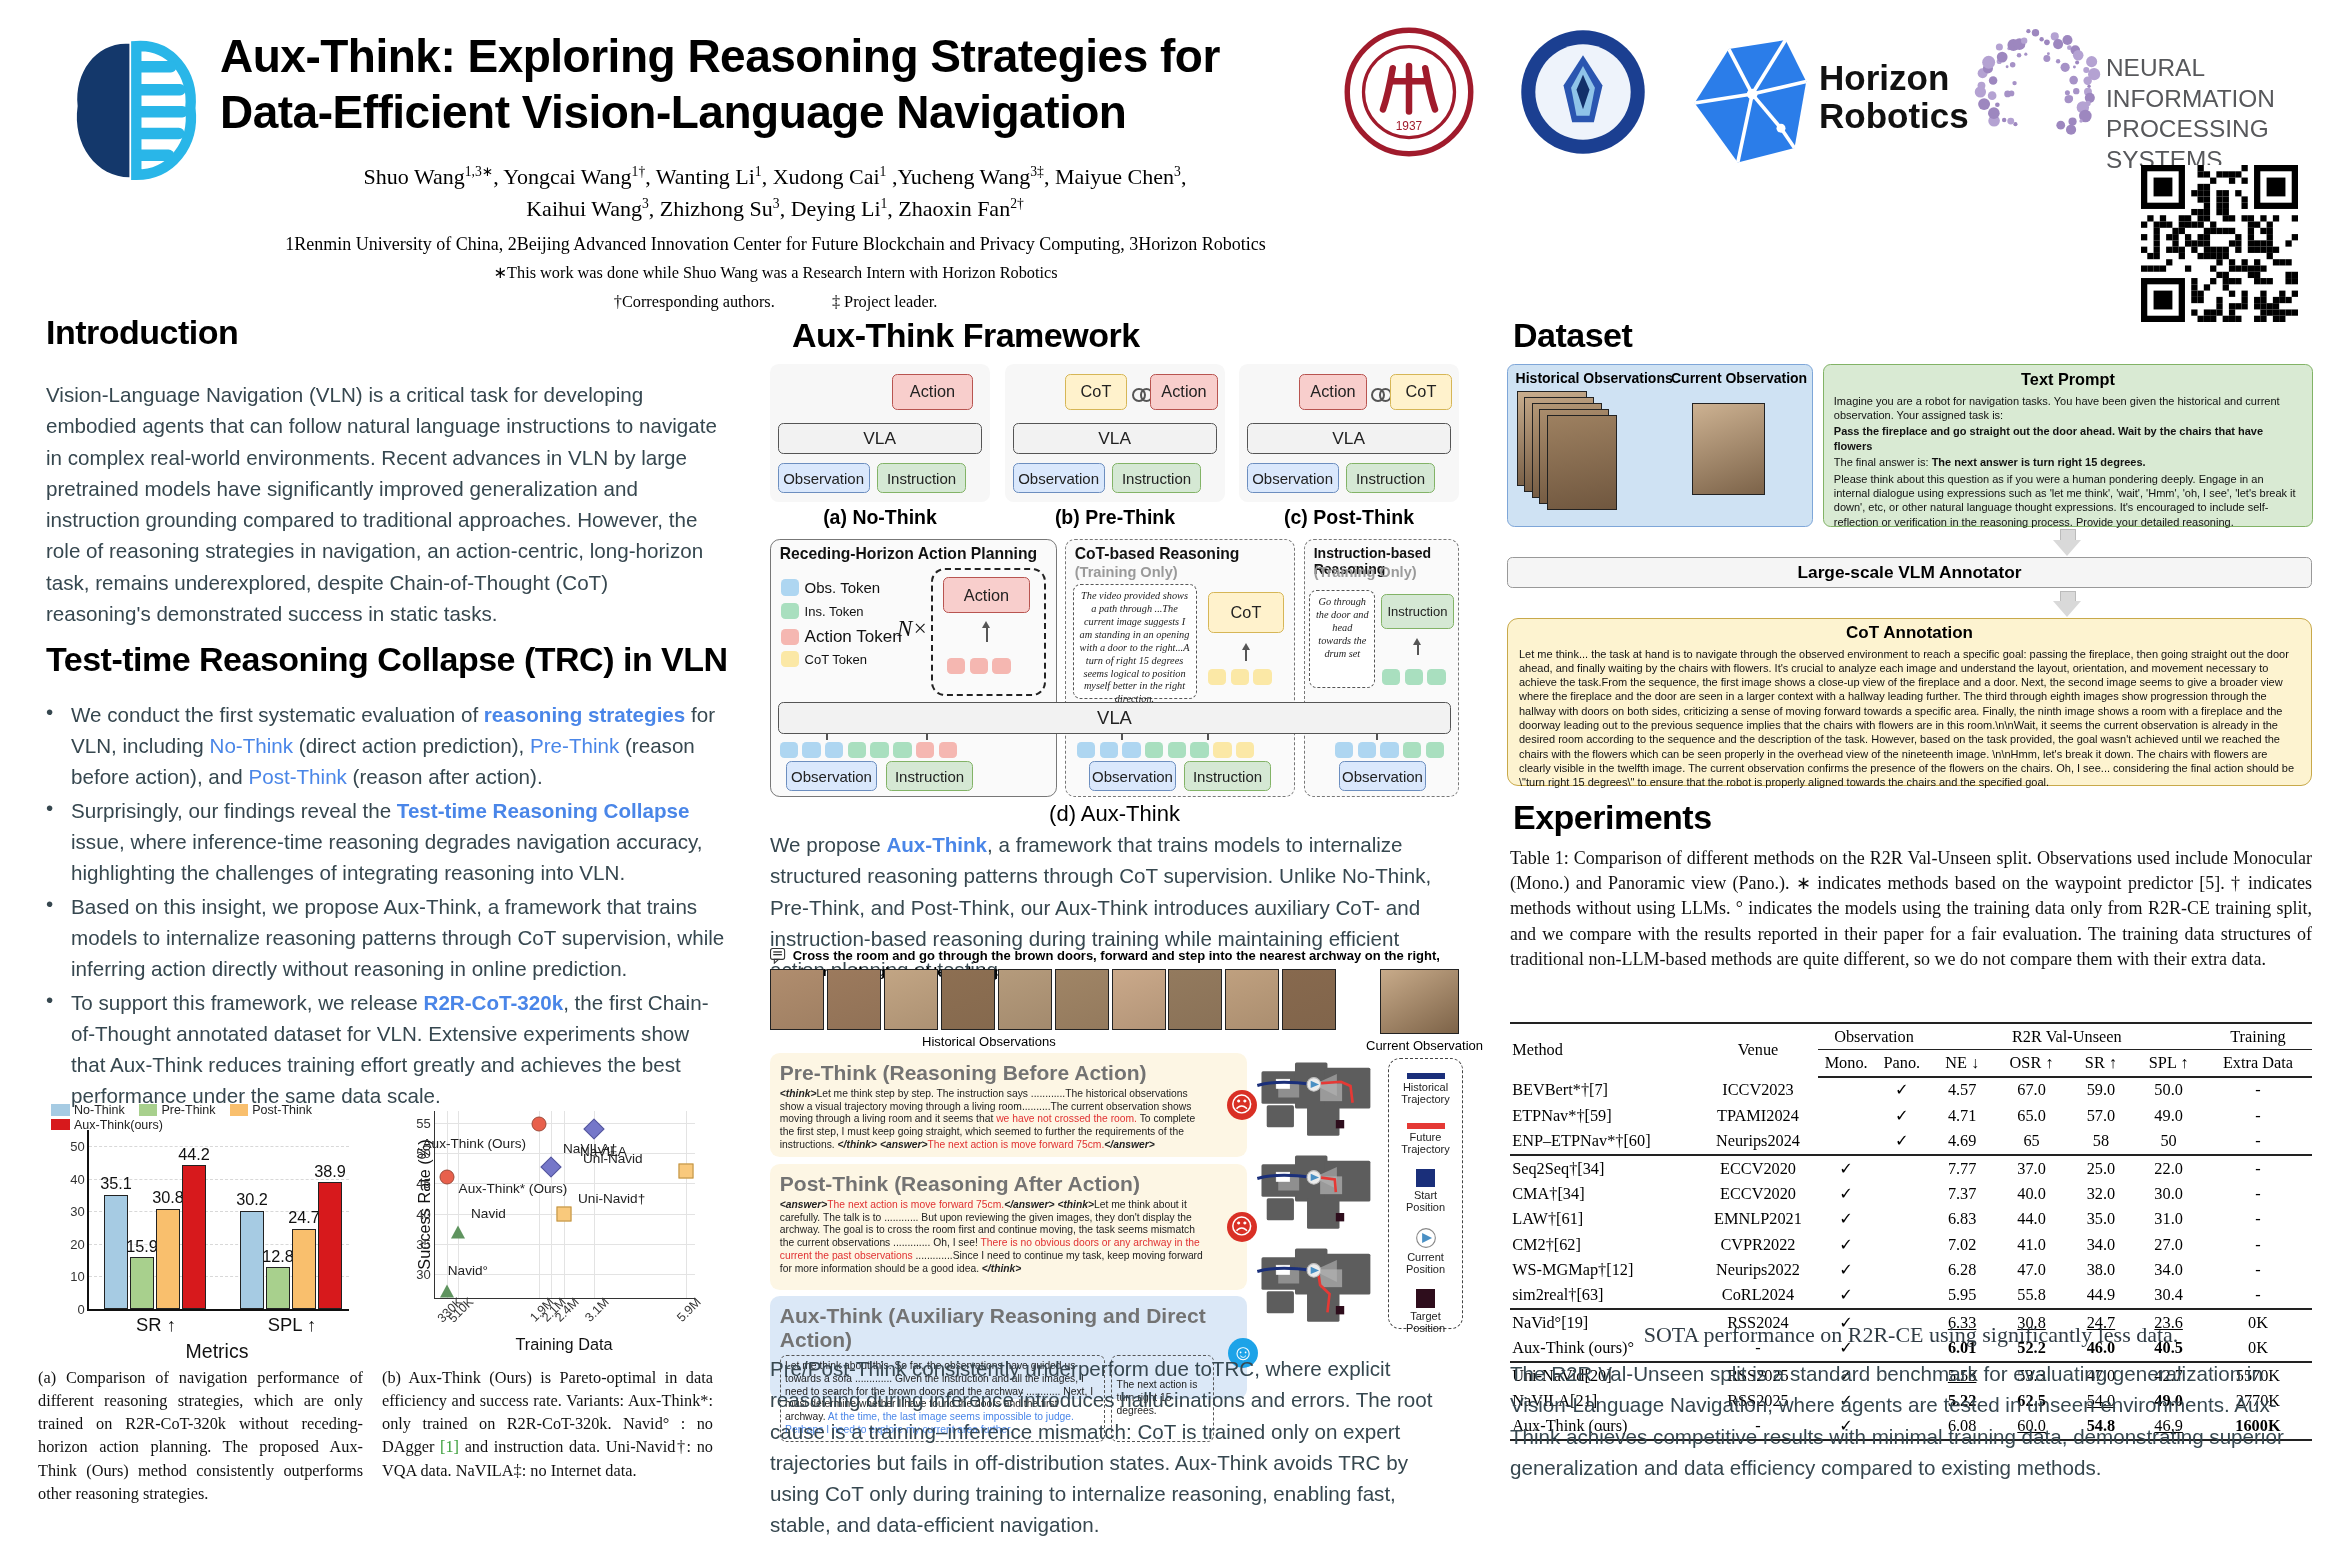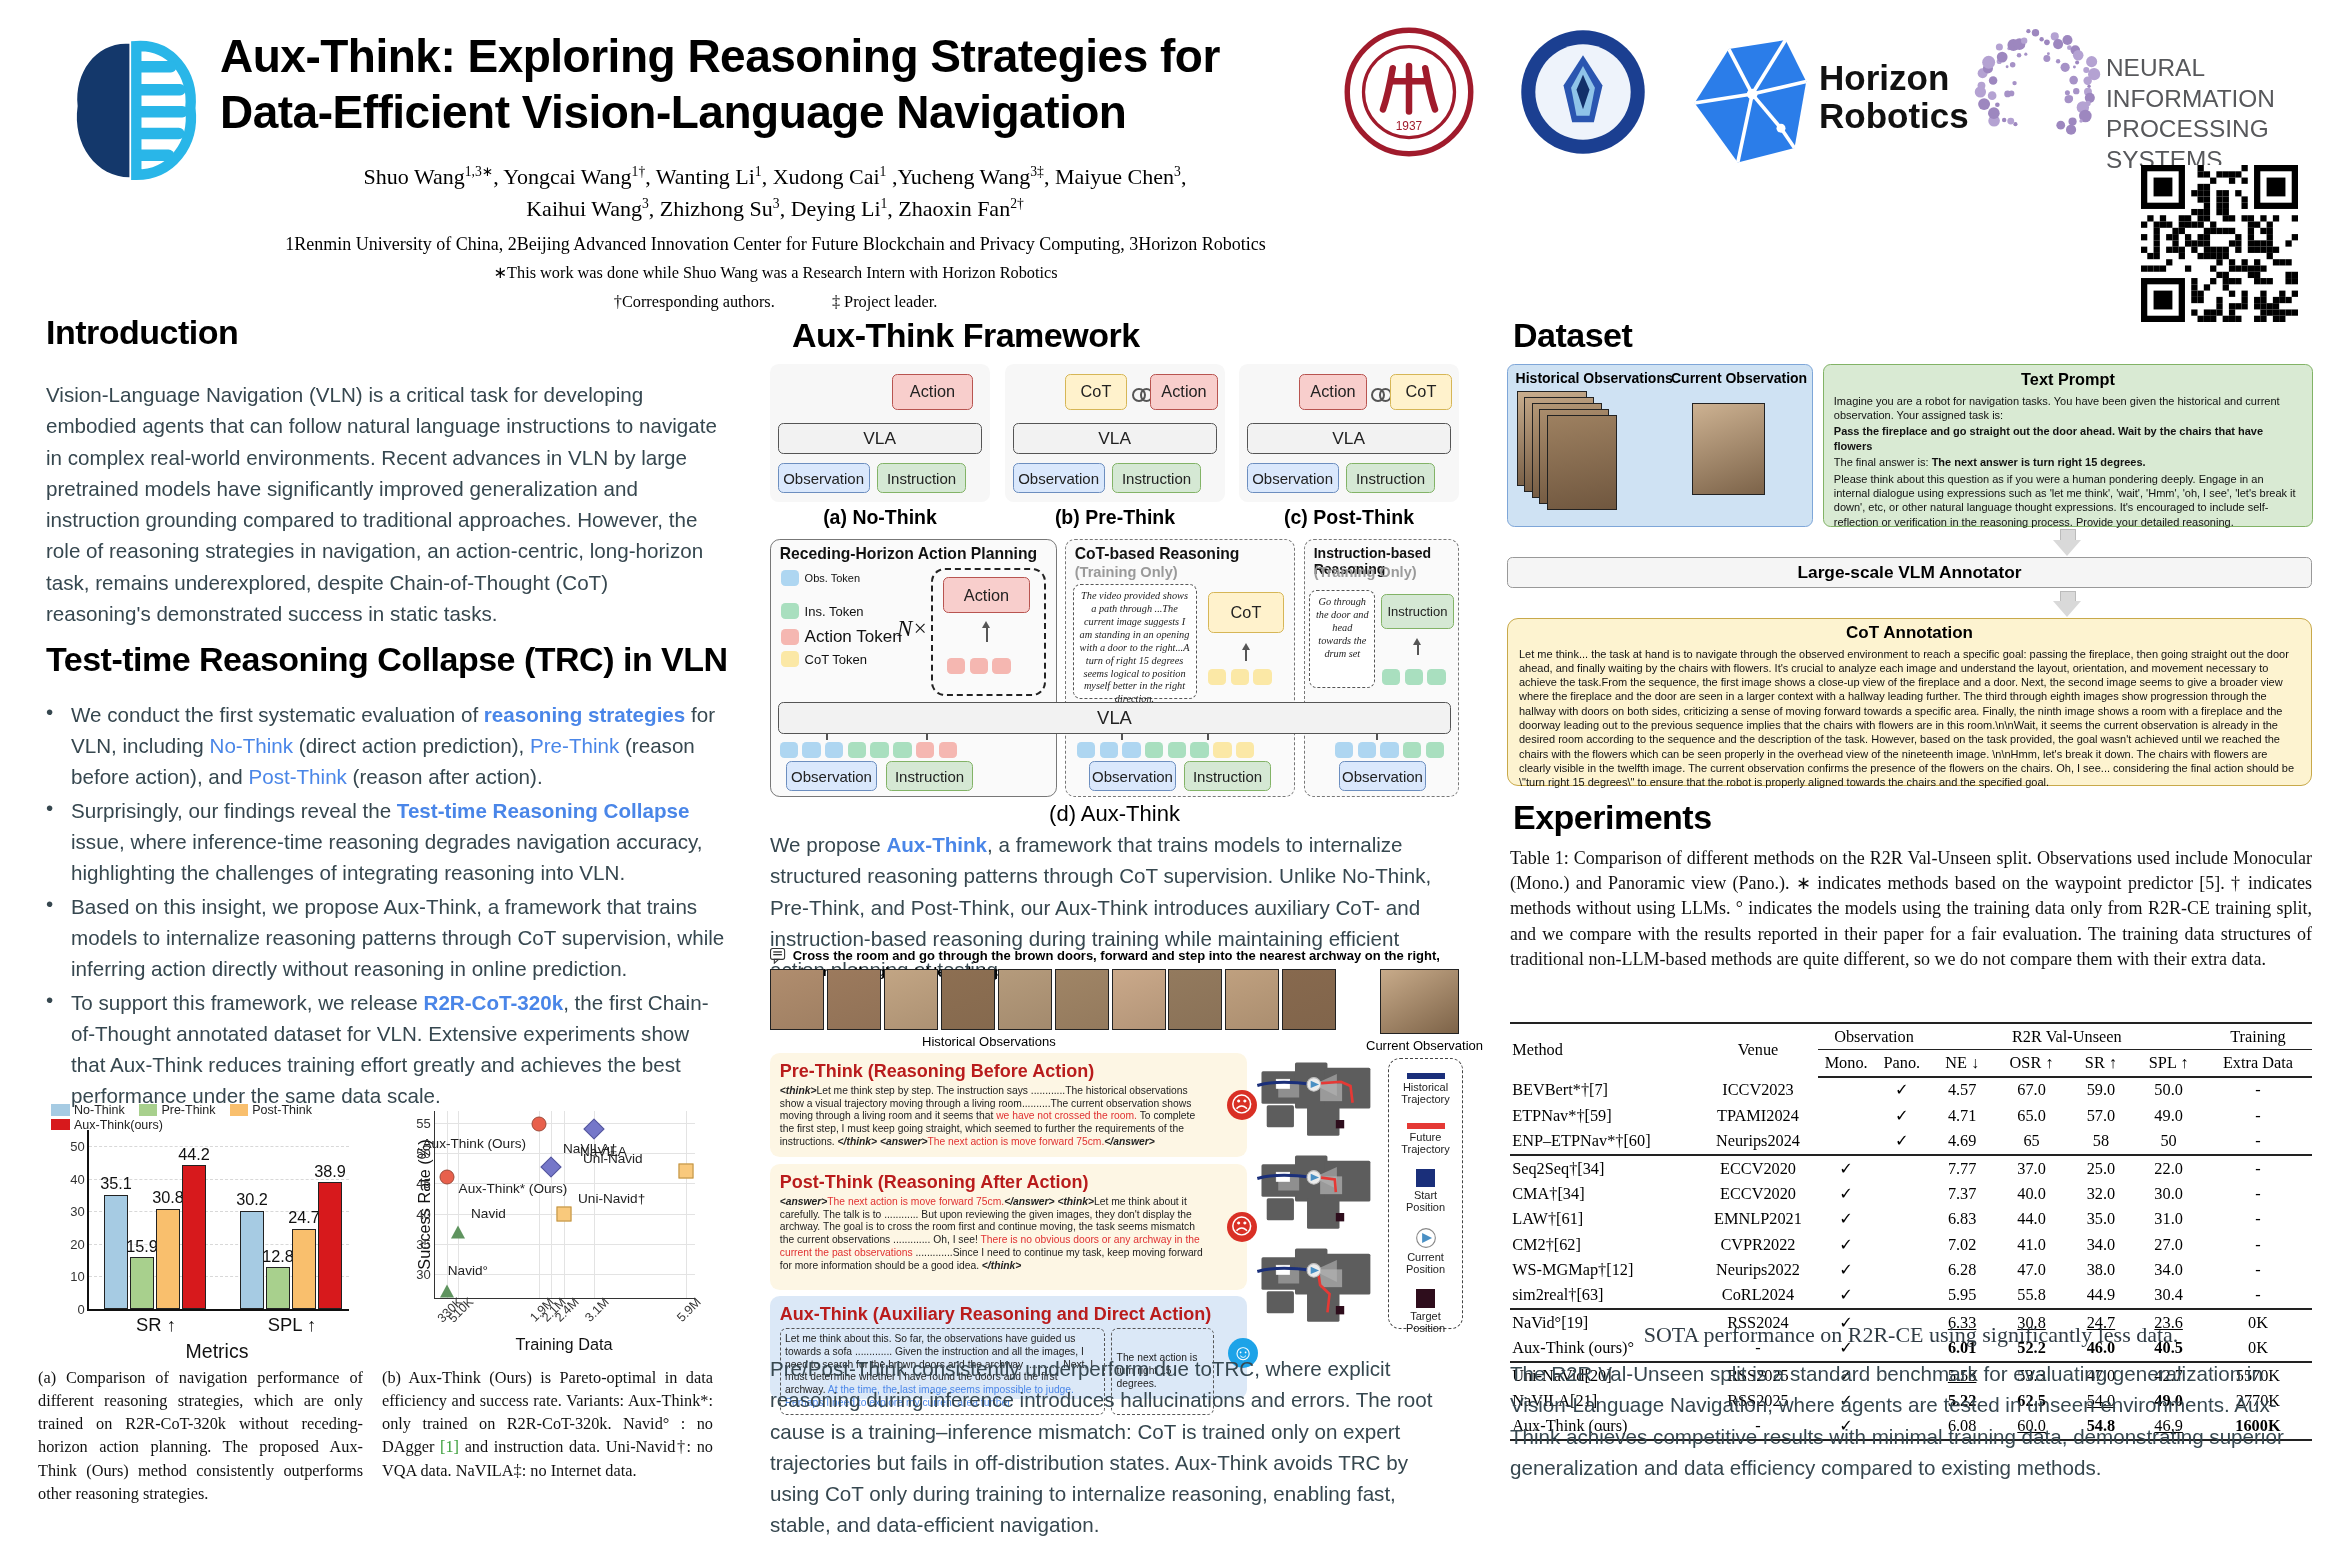--- a/index.html
+++ b/index.html
@@ -56,21 +56,21 @@
   .dp-sub{font-weight:700;color:#9a9a9a;font-size:14.6px;}
   .tok{display:inline-block;width:18.4px;height:16.3px;border-radius:4.3px;margin-right:4.3px;}
   .tok-obs{background:var(--tok_obs);} .tok-ins{background:var(--tok_ins);}
   .tok-act{background:var(--tok_act);} .tok-cot{background:var(--tok_cot);}
   .quote-box{position:absolute;border:1.6px dashed #555;border-radius:7.6px;padding:5.4px;
              font-family:"Liberation Serif",serif;font-style:italic;font-size:10.3px;line-height:1.25;color:#222;text-align:center;box-sizing:border-box;background:#fff;}
   .up-arrow{position:absolute;width:0;height:0;border-left:4.3px solid transparent;border-right:4.3px solid transparent;border-bottom:7.6px solid #555;}
   .up-stem{position:absolute;width:2.2px;background:#555;}
   
   .ex-block{position:absolute;border-radius:9.8px;padding:7.6px 9.8px;box-sizing:border-box;}
-  .ex-title{font-weight:700;font-size:18px;color:#b91c1c;margin-bottom:3.3px;}
+  .ex-title{font-weight:700;font-size:21px;color:#737373;margin-bottom:3.3px;}
   .ex-body{font-size:10.3px;line-height:1.24;color:#222;}
   .face{position:absolute;border-radius:50%;width:30px;height:30px;color:#fff;display:flex;align-items:center;justify-content:center;font-size:22px;}
   
   .thumb{display:inline-block;border:1.6px solid #222;box-sizing:border-box;}
   
   .ds-box{position:absolute;border-radius:7.6px;border:1.6px solid;box-sizing:border-box;}
   .ds-label{font-weight:700;font-size:14px;color:#000;}
   .prompt-title{font-weight:700;font-size:16.3px;color:#000;text-align:center;margin-bottom:4.3px;}
   .prompt-body p{margin:0 0 2.2px 0;font-size:11px;line-height:1.3;color:#111;}
   .flow-arrow{position:absolute;width:0;height:0;border-left:14px solid transparent;border-right:14px solid transparent;border-top:16.3px solid #d9d9d9;}
@@ -592,21 +592,21 @@
         <div class="fw-box fw-vla" style="left: 7.6px; top: 59px; width: 204px; height: 31px; font-size: 17.3px;">VLA</div>
         <div class="fw-box fw-obs" style="left: 7.6px; top: 99px; width: 92px; height: 30px; font-size: 15px;">Observation</div>
         <div class="fw-box fw-ins" style="left: 107px; top: 99px; width: 89px; height: 30px; font-size: 15px;">Instruction</div>
       </div>
       <div class="panel-caption" style="left: 469px; top: 142px; width: 220px;">(c) Post-Think</div>
     </div>
 
   <div id="panel-d" class="abs" style="left:770px;top:539px;width:689px;height:258px;">
       <div class="dpanel" style="left: 0px; width: 287px;">
         <div class="dp-title">Receding-Horizon Action Planning</div>
-        <div style="position: absolute; left: 9.8px; top: 30px; font-size: 11px; color: rgb(17, 17, 17); display: flex; align-items: center; justify-content: center;">
+        <div style="position: absolute; left: 9.8px; top: 39px; font-size: 15px; color: rgb(17, 17, 17); display: flex; align-items: center; justify-content: center;">
           <span class="tok tok-obs" style="margin-right: 5.4px;"></span>
           <span>Obs. Token</span>
         </div>
         <div style="position: absolute; left: 9.8px; top: 63px; font-size: 13px; color: rgb(17, 17, 17); display: flex; align-items: center;">
           <span class="tok tok-ins" style="margin-right: 5.4px;"></span>
           <span>Ins. Token</span>
         </div>
         <div style="position: absolute; left: 9.8px; top: 87px; font-size: 17px; color: rgb(17, 17, 17); display: flex; align-items: center;">
           <span class="tok tok-act" style="margin-right: 5.4px;"></span>
           <span>Action Token</span>

